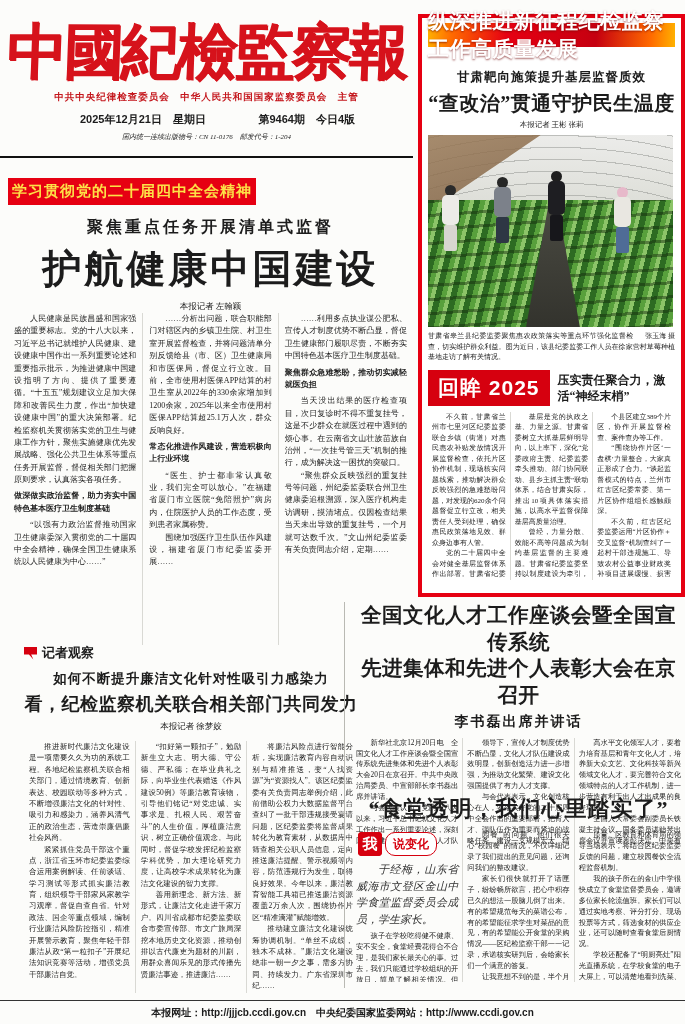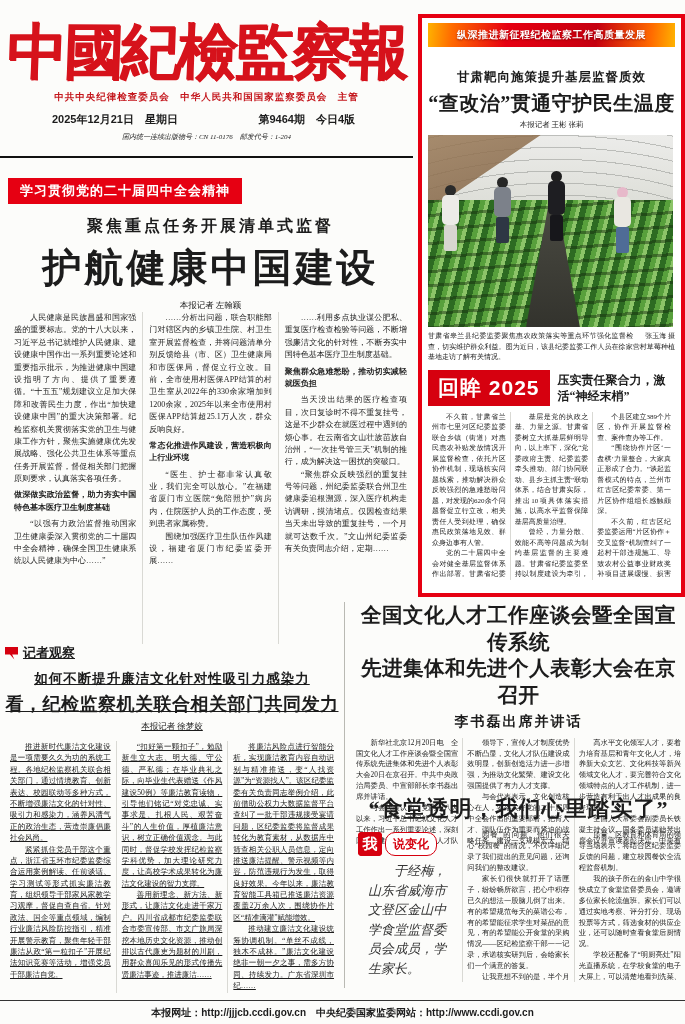--- a/index.html
+++ b/index.html
@@ -4,45 +4,45 @@
 <style>
   html,body{margin:0;padding:0;background:#888;}
   .page{position:relative;width:685px;height:1024px;background:#fcfcfa;margin:0 auto;overflow:hidden;
         font-family:"Liberation Serif","DejaVu Serif",serif;color:#1c1c1c;}
   
   .masthead{position:absolute;left:0;top:0;width:413px;text-align:center;}
   .mast-title{margin-top:22px;font-size:60px;line-height:1;font-weight:900;color:#d6121b;
               letter-spacing:-3px;transform:skewX(-2deg);text-shadow:1px 1px 0 #d6121b;}
   .mast-super{margin-top:9px;font-size:9.5px;font-weight:bold;color:#c4161c;letter-spacing:1px;
               font-family:"Liberation Sans","DejaVu Sans",sans-serif;}
-  .mast-daterow{display:flex;justify-content:space-between;padding:0 58px 0 52px;margin-top:8px;
+  .mast-daterow{display:flex;justify-content:space-between;padding:0 58px 0 80px;margin-top:8px;
               font-size:11px;font-weight:bold;font-family:"Liberation Sans","DejaVu Sans",sans-serif;}
   .mast-pubno{margin-top:5px;font-size:7px;font-style:italic;color:#222;}
   .mast-rule{position:absolute;left:0;top:156px;width:413px;height:2px;background:#111;}
   
   .cols{display:flex;overflow:hidden;text-align:justify;}
   .col{flex:1;overflow:hidden;}
   .col + .col{border-left:1px solid #d9d9d4;}
   .p{margin:0;text-indent:2em;}
   .colsub{margin:4px 0;font-weight:bold;text-indent:0;font-family:"Liberation Sans","DejaVu Sans",sans-serif;}
   
   .left-art{position:absolute;left:8px;top:178px;width:405px;}
-  .red-label{display:inline-block;background:#e60012;color:#ffffff;font-weight:bold;font-size:13px;
-             padding:4px 12px;letter-spacing:1px;font-family:"Liberation Sans","DejaVu Sans",sans-serif;}
+  .red-label{display:inline-block;background:#e60012;color:#fde047;font-weight:bold;font-size:15px;
+             padding:4px 4px;letter-spacing:1px;font-family:"Liberation Sans","DejaVu Sans",sans-serif;}
   .left-kicker{margin-top:12px;text-align:center;font-size:16px;font-weight:bold;letter-spacing:3px;}
   .left-headline{margin-top:4px;text-align:center;font-size:39px;font-weight:900;letter-spacing:3px;
                  font-family:"Liberation Sans","DejaVu Sans",sans-serif;}
   .byline{margin-top:5px;text-align:center;font-size:8.5px;color:#222;}
   .left-cols{height:332px;font-size:8px;line-height:1.55;gap:0;}
   .left-cols .col{padding:0 6px;}
   
   .red-box{position:absolute;left:418px;top:14px;width:267px;height:583px;border:4px solid #e60012;
            background:#fff;box-sizing:border-box;padding:5px 6px;}
   .banner{height:24px;display:flex;align-items:center;justify-content:center;color:#fff;font-weight:900;
-          font-size:10px;letter-spacing:.5px;font-family:Liberation Sans, sans-serif;
+          font-size:21px;letter-spacing:.5px;font-family:Liberation Sans, sans-serif;
           background:linear-gradient(95deg,#ffb300 0%,#ff6a00 10%,#e60012 32%,#c50010 68%,#ff6a00 90%,#ffb300 100%);
           text-shadow:0 1px 2px rgba(110,0,0,.65);}
   .box-kicker{margin-top:22px;text-align:center;font-size:12.5px;font-weight:bold;letter-spacing:1px;}
   .box-headline{margin-top:4px;text-align:center;font-size:20px;font-weight:900;letter-spacing:.5px;}
   .box-byline{margin-top:3px;text-align:center;font-size:7.5px;}
   
   .photo{position:relative;margin-top:5px;width:245px;height:192px;overflow:hidden;
          background:linear-gradient(180deg,#ececea 0%,#dedfd9 34%,#ccd3c2 48%);}
   .ribs{position:absolute;inset:0;background:repeating-radial-gradient(ellipse 150% 130% at 52% 130%,
         rgba(255,255,255,0) 0 16px,rgba(150,152,148,.55) 16px 17.5px);}
@@ -61,21 +61,21 @@
   .caption{margin-top:4px;font-size:7px;line-height:1.5;text-align:justify;color:#222;}
   .credit{float:right;margin-left:12px;}
   
   .review-row{display:flex;align-items:flex-start;margin-top:7px;gap:8px;}
   .review-badge{background:#d6000f;color:#fff;font-weight:900;font-size:21px;letter-spacing:1px;
                 padding:4px 10px;white-space:nowrap;font-family:"Liberation Sans","DejaVu Sans",sans-serif;}
   .review-sub{flex:1;font-size:12px;font-weight:bold;line-height:1.35;padding-top:2px;}
   .box-cols{margin-top:6px;height:168px;font-size:7px;line-height:1.5;}
   .box-cols .col{padding:0 4px;}
   
-  .observe{position:absolute;left:5px;top:644px;width:334px;text-decoration:underline;}
+  .observe{position:absolute;left:24px;top:644px;width:334px;}
   .obs-head{display:flex;align-items:center;gap:5px;font-size:13px;font-weight:bold;}
   .obs-icon{width:13px;height:13px;background:#d6000f;display:inline-block;
             clip-path:polygon(0 0,100% 0,100% 62%,55% 62%,72% 100%,38% 62%,0 62%);}
   .obs-kicker{margin-top:8px;text-align:center;font-size:13.5px;font-weight:bold;letter-spacing:1px;}
   .obs-headline{margin-top:4px;text-align:center;font-size:18px;font-weight:900;letter-spacing:.5px;}
   .obs-cols{margin-top:8px;height:252px;font-size:7.5px;line-height:1.52;}
   .obs-cols .col{padding:0 5px;}
   
   .v-div{position:absolute;left:344px;top:602px;width:1px;height:386px;background:#b9b9b3;}
   
@@ -88,21 +88,21 @@
   .canteen{position:absolute;left:352px;top:794px;width:333px;}
   .can-h{text-align:center;font-size:22px;font-weight:900;letter-spacing:1px;}
   .can-cols{margin-top:6px;height:152px;font-size:7.3px;line-height:1.5;}
   .can-cols .col{padding:0 4px;}
   .we-badge{display:flex;align-items:center;gap:3px;margin:2px 2px 5px;}
   .we-sq{width:24px;height:24px;background:#d6000f;color:#fff;font-weight:900;font-size:15px;
          display:flex;align-items:center;justify-content:center;border-radius:4px;
          box-shadow:0 0 0 1.5px #d6000f inset;}
   .we-pill{border:1.5px solid #d6000f;color:#d6000f;font-weight:900;font-size:12px;border-radius:10px;
            padding:2px 7px;background:#fff;}
-  .intro{font-size:13px;font-style:italic;color:#333;margin:0 12px 4px;text-indent:2em;}
+  .intro{font-size:11px;font-style:italic;color:#333;margin:0 0 4px;text-indent:2em;}
   
   .f-line{position:absolute;left:0;top:1000px;width:685px;height:1px;background:#333;}
   .f-text{position:absolute;left:0;top:1006px;width:685px;text-align:center;font-size:10px;font-weight:bold;
           font-family:"Liberation Sans","DejaVu Sans",sans-serif;}
 </style>
 </head>
 <body>
 
 <div class="page">
 
@@ -184,21 +184,21 @@
           <p class="colsub">做深做实政治监督，助力夯实中国特色基本医疗卫生制度基础</p>
           <p class="p">“以强有力政治监督推动国家卫生健康委深入贯彻党的二十届四中全会精神，确保全国卫生健康系统以人民健康为中心……”</p>
         </div>
       <div class="col">
           <p class="p">……分析出问题，联合职能部门对辖区内的乡镇卫生院、村卫生室开展监督检查，并将问题清单分别反馈给县（市、区）卫生健康局和市医保局，督促立行立改。目前，全市使用村医保APP结算的村卫生室从2022年的330余家增加到1200余家，2025年以来全市使用村医保APP结算超25.1万人次，群众反响良好。</p>
           <p class="colsub">常态化推进作风建设，营造积极向上行业环境</p>
           <p class="p">“医生、护士都非常认真敬业，我们完全可以放心。”在福建省厦门市立医院“免陪照护”病房内，住院医护人员的工作态度，受到患者家属称赞。</p>
           <p class="p">围绕加强医疗卫生队伍作风建设，福建省厦门市纪委监委开展……</p>
         </div>
       <div class="col">
-          <p class="p">……利用多点执业谋公肥私、重复医疗检查检验等问题，不断增强廉洁文化的针对性，不断夯实中国特色基本医疗卫生制度基础。</p>
+          <p class="p">……利用多点执业谋公肥私、宣传人才制度优势不断凸显，督促卫生健康部门履职尽责，不断夯实中国特色基本医疗卫生制度基础。</p>
           <p class="colsub">聚焦群众急难愁盼，推动切实减轻就医负担</p>
           <p class="p">当天没出结果的医疗检查项目，次日复诊时不得不重复挂号，这是不少群众在就医过程中遇到的烦心事。在云南省文山壮族苗族自治州，“一次挂号管三天”机制的推行，成为解决这一困扰的突破口。</p>
           <p class="p">“聚焦群众反映强烈的重复挂号等问题，州纪委监委联合州卫生健康委追根溯源，深入医疗机构走访调研，摸清堵点。仅因检查结果当天未出导致的重复挂号，一个月就可达数千次。”文山州纪委监委有关负责同志介绍，定期……</p>
         </div>
     </div>
   </div>
 
   <div class="observe">
     <div class="obs-head">
       <span class="obs-icon"></span>

